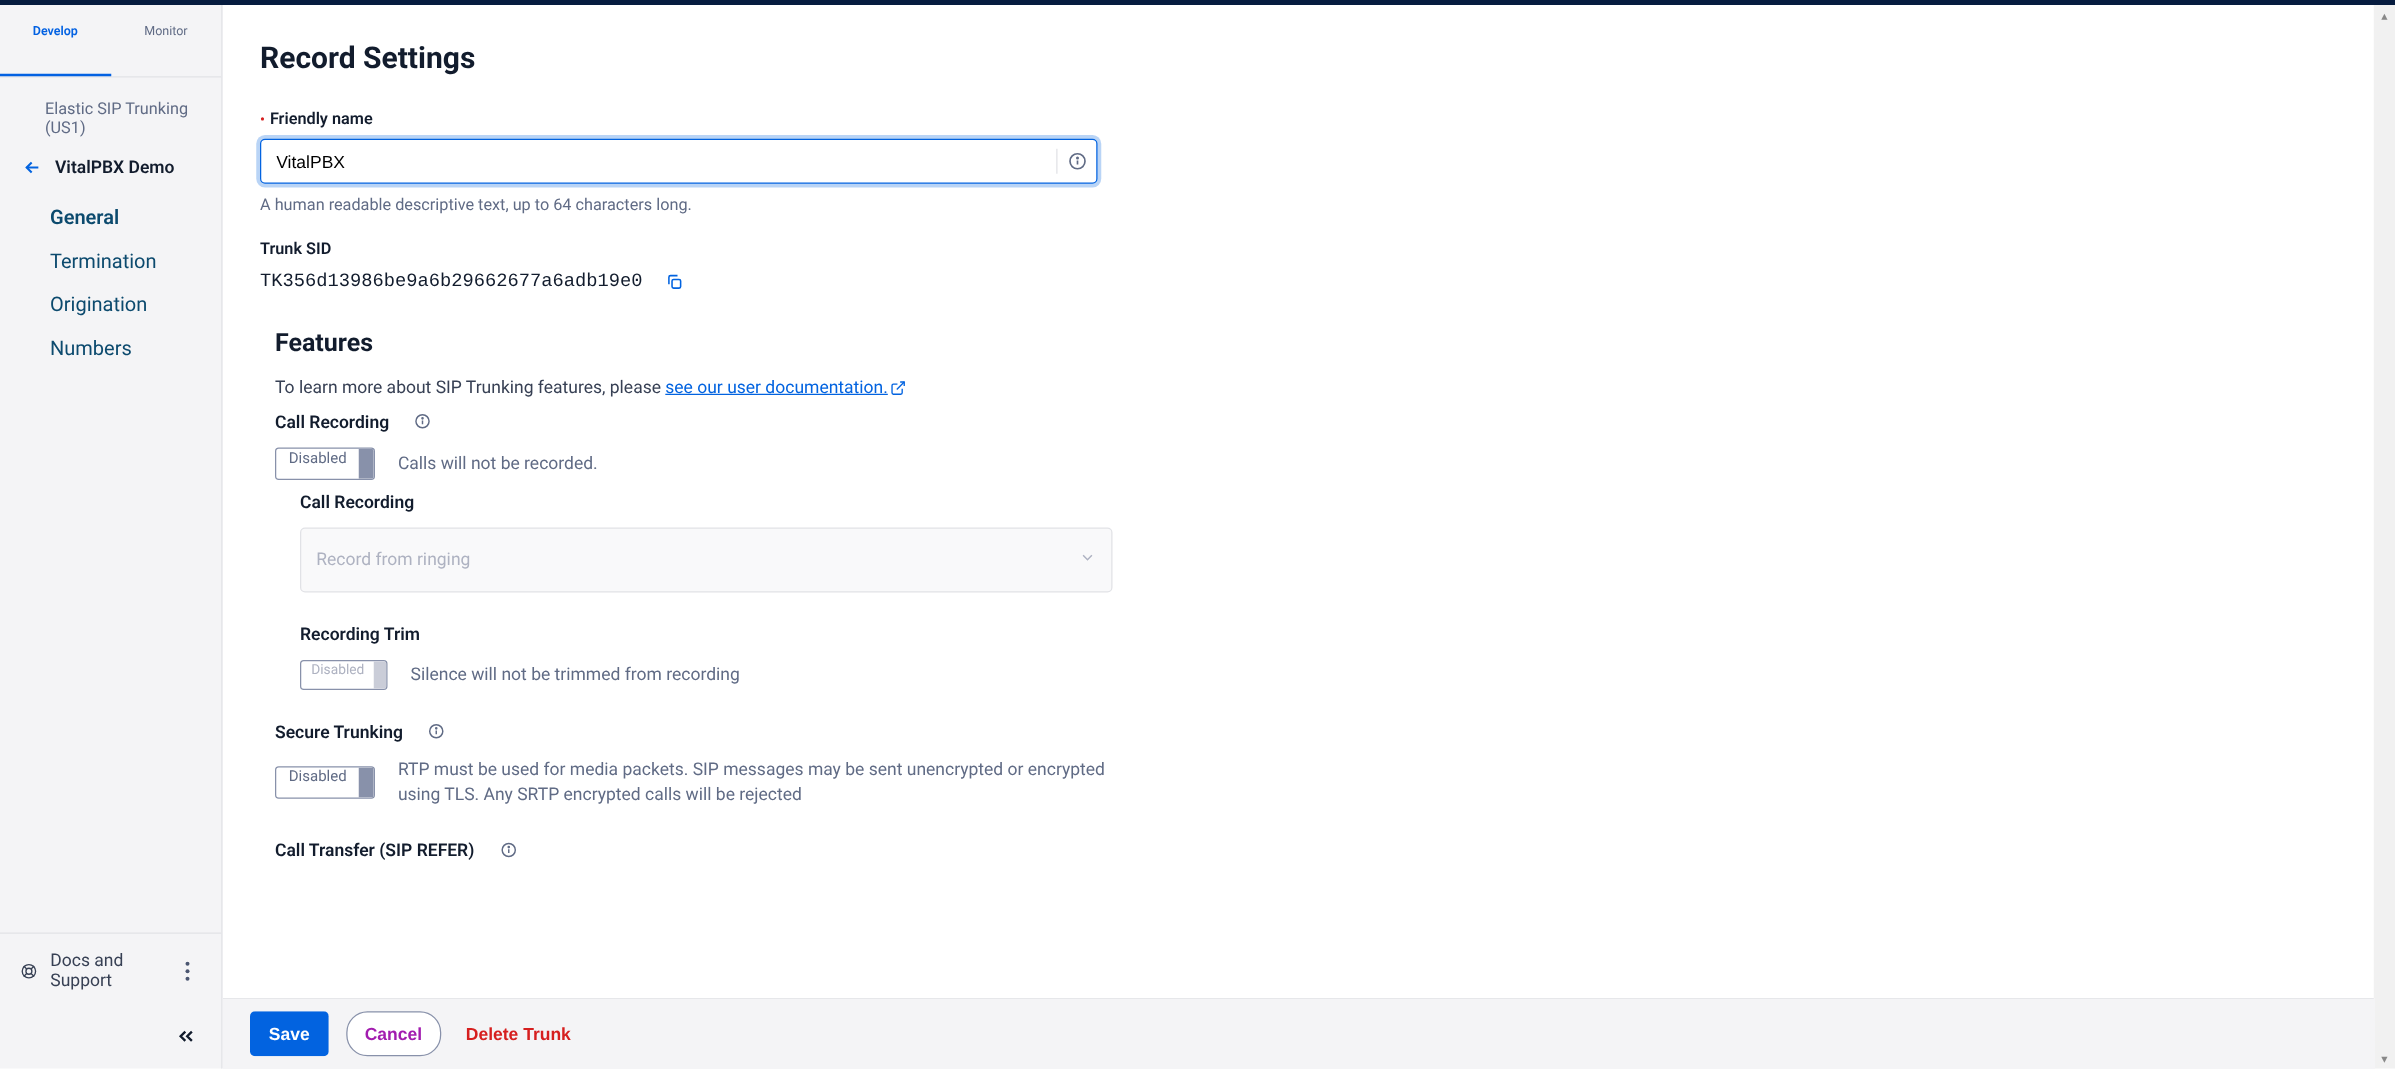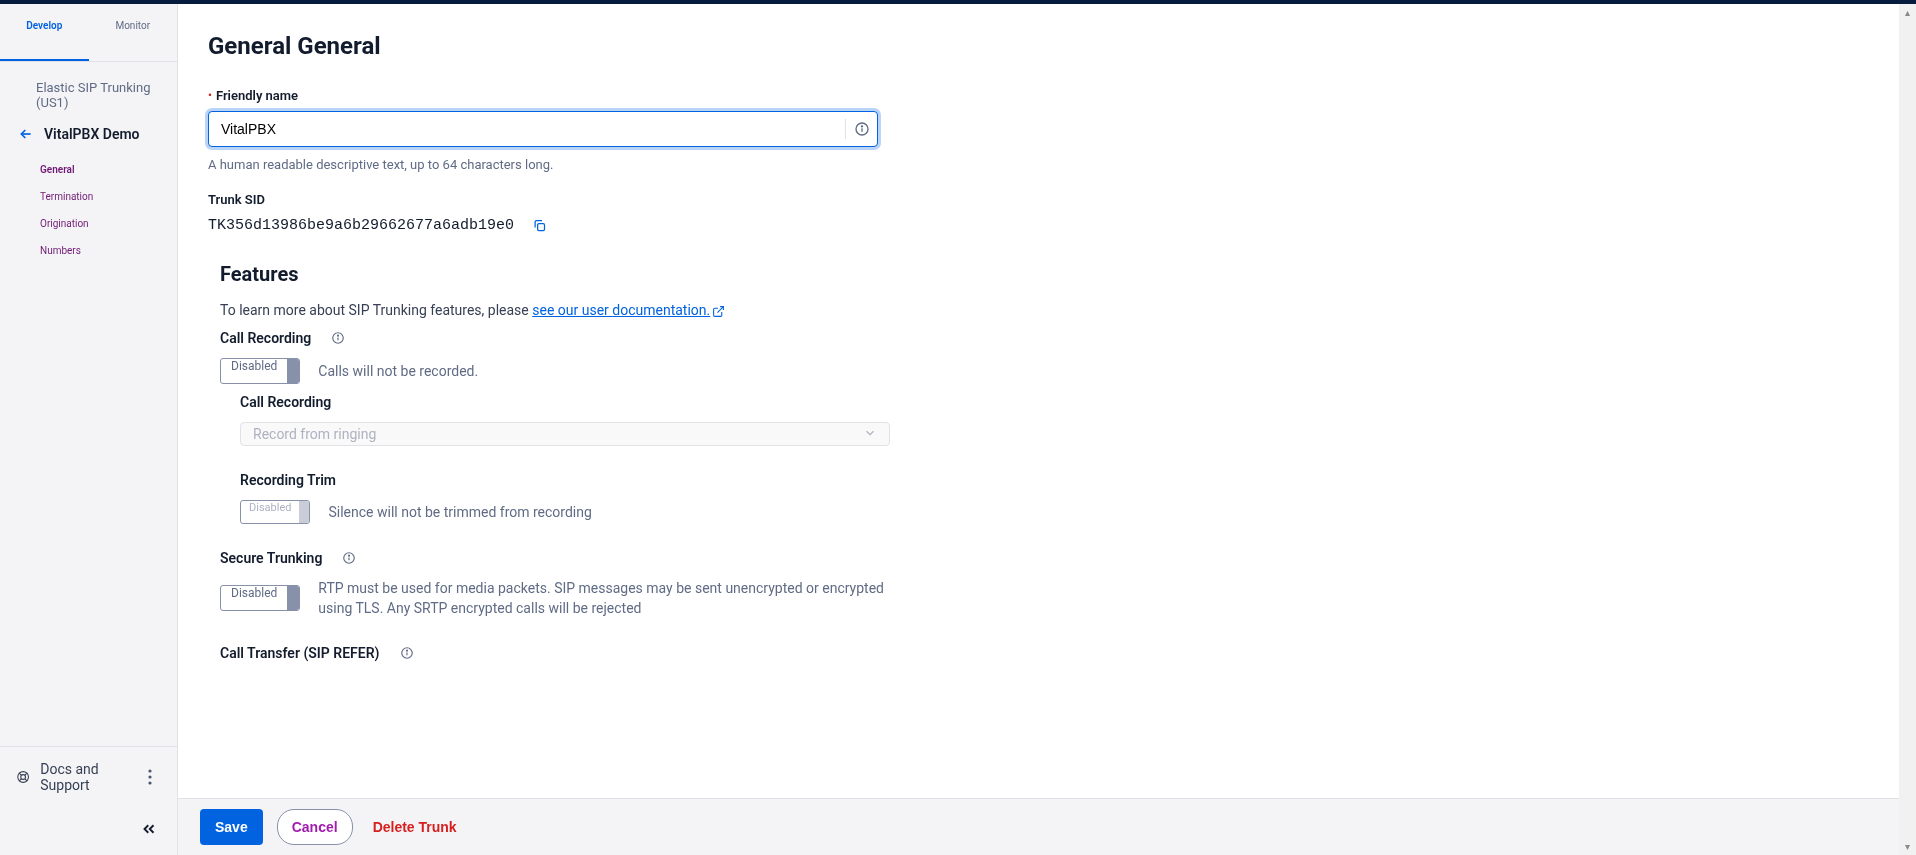--- a/index.html
+++ b/index.html
@@ -10,21 +10,21 @@
   
   .sidebar { width: 178px; background: #f4f4f6; border-right: 1px solid #e1e2e6; display: flex; flex-direction: column; }
   .sidebar-scroll { flex: 1; overflow: auto; }
   .tabs { display: flex; border-bottom: 1px solid #e1e2e6; }
   .tab { flex: 1; text-align: center; padding: 16px 0 28px; font-size: 10px; color: #606b85; cursor: pointer; border-bottom: 2px solid transparent; }
   .tab.active { color: #0261e2; border-bottom-color: #0261e2; font-weight: 600; }
   .sidebar-group { padding: 18px 16px 8px 36px; font-size: 13px; color: #606b85; }
   .sidebar-back { display: flex; align-items: center; gap: 10px; padding: 8px 16px 8px 18px; font-size: 14px; font-weight: 600; color: #121c2d; cursor: pointer; }
   .sidebar-back svg { color: #0263e0; }
   .sidebar-items { padding: 6px 0 0 0; }
-  .sidebar-item { padding: 8px 16px 8px 40px; font-size: 10px; color: #701a75; cursor: pointer; }
+  .sidebar-item { padding: 8px 16px 8px 40px; font-size: 16px; color: #0c4a6e; cursor: pointer; }
   .sidebar-item.active { font-weight: 600; }
   .sidebar-footer { border-top: 1px solid #e1e2e6; }
   .docs-row { display: flex; align-items: center; justify-content: space-between; padding: 14px 16px; }
   .docs-left { display: flex; align-items: center; gap: 10px; font-size: 14px; color: #374054; cursor: pointer; }
   .kebab { width: 24px; height: 24px; display: flex; align-items: center; justify-content: center; cursor: pointer; color: #4b5671; }
   .collapse-row { display: flex; justify-content: flex-end; padding: 10px 16px 14px; }
   .collapse-btn { width: 24px; height: 24px; display: flex; align-items: center; justify-content: center; cursor: pointer; color: #121c2d; }
   
   .content-outer { flex: 1; display: flex; min-width: 0; }
   .content { flex: 1; overflow-y: auto; padding: 28px 30px 90px 30px; position: relative; }
@@ -42,32 +42,32 @@
   .help-text { font-size: 13px; color: #606b85; margin-top: 10px; }
   .sid-row { display: flex; align-items: center; gap: 18px; margin-top: 10px; margin-bottom: 28px; }
   .sid-value { font-family: "SFMono-Regular", Consolas, "Liberation Mono", Menlo, monospace; font-size: 15px; color: #121c2d; }
   .copy-btn { color: #0263e0; cursor: pointer; display: flex; }
   h2.section-title { font-size: 20px; font-weight: 700; margin: 10px 0 16px; padding-left: 12px; }
   .features-body { padding-left: 12px; }
   .learn-text { font-size: 14px; color: #374054; margin-bottom: 12px; }
   .learn-text a { color: #0263e0; text-decoration: underline; cursor: pointer; }
   .ext-icon { display: inline-flex; vertical-align: middle; margin-left: 2px; color: #0263e0; }
   .feature-row { margin-bottom: 26px; }
-  .feature-label { font-size: 14px; font-weight: 600; margin-bottom: 12px; display: flex; align-items: center; gap: 20px; }
+  .feature-label { font-size: 14px; font-weight: 600; margin-bottom: 12px; display: flex; align-items: flex-start; gap: 20px; }
   .info-icon-sm { color: #606b85; display: inline-flex; }
   .toggle-row { display: flex; align-items: center; gap: 18px; }
   .toggle { display: inline-flex; align-items: flex-start; border: 1px solid #8891aa; border-radius: 3px; overflow: hidden; cursor: pointer; height: 26px; background: #fff; }
   .toggle.small { height: 24px; }
   .toggle.small .toggle-label { font-size: 11px; padding: 0 8px; color: #aeb2c1; }
   .toggle.small .toggle-knob { width: 10px; background: #cacdd8; }
   .toggle-label { font-size: 12px; color: #606b85; padding: 0 10px; }
   .toggle-knob { width: 12px; align-self: stretch; background: #8891aa; }
   .toggle-desc { font-size: 14px; color: #606b85; max-width: 570px; line-height: 1.45; }
   .sub-block { padding-left: 20px; max-width: 670px; margin-top: 10px; }
-  .select-disabled { width: 100%; height: 24px; border: 1px solid #e1e2e6; background: #f9f9fa; border-radius: 4px; display: flex; align-items: center; justify-content: space-between; padding: 0 12px; font-size: 14px; color: #aeb2c1; cursor: not-allowed; }
+  .select-disabled { width: 100%; height: 52px; border: 1px solid #e1e2e6; background: #f9f9fa; border-radius: 4px; display: flex; align-items: center; justify-content: space-between; padding: 0 12px; font-size: 14px; color: #aeb2c1; cursor: not-allowed; }
   .chev { color: #aeb2c1; }
   
   .action-bar { position: fixed; left: 178px; right: 17px; bottom: 0; background: #f4f4f6; border-top: 1px solid #e1e2e6; padding: 10px 22px; display: flex; align-items: center; gap: 14px; }
   .btn { height: 36px; padding: 0 14px; border-radius: 4px; font-size: 14px; font-weight: 600; cursor: pointer; border: 1px solid transparent; display: inline-flex; align-items: center; }
   .btn-primary { background: #0263e0; color: #fff; }
   .btn-secondary { background: #fff; border-color: #8891aa; color: #a21caf; border-radius: 17px; }
   .btn-link-danger { background: transparent; color: #d61f1f; border: none; padding: 0 6px; }
 </style>
 </head>
 <body>
@@ -120,21 +120,21 @@
               <path d="M11 17l-5-5 5-5"></path>
               <path d="M18 17l-5-5 5-5"></path>
             </svg>
         </div>
       </div>
     </div>
   </aside>
 
   <div class="content-outer">
     <main class="content">
-      <h1 class="page-title">General General</h1>
+      <h1 class="page-title">Record Settings</h1>
 
       <div class="field">
         <div class="field-label">
           <span class="req-dot">•</span>
           <span>Friendly name</span>
         </div>
         <div class="input-wrap">
           <input class="text-input" type="text" value="VitalPBX" style="">
           <span class="input-info">
             <svg width="16" height="16" viewBox="0 0 24 24" fill="none" stroke="currentColor" stroke-width="2">

